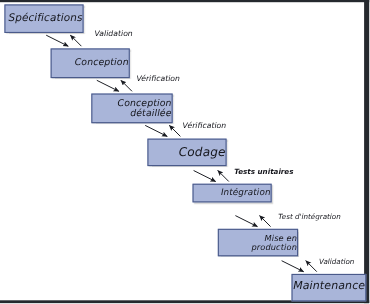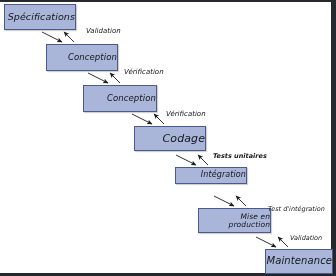--- a/index.html
+++ b/index.html
@@ -82,20 +82,21 @@
           </span>
         </div>
         <div class="node" style="left: 46px; top: 44px; width: 72px; height: 27px; font-size: 8.5px; background: rgb(169, 181, 217); border-color: rgb(74, 90, 138); color: rgb(21, 22, 28);">
           <span>
             <span style="display:block">Conception</span>
           </span>
         </div>
         <div class="node" style="left: 83px; top: 85px; width: 74px; height: 27px; font-size: 8.5px; background: rgb(169, 181, 217); border-color: rgb(74, 90, 138); color: rgb(21, 22, 28);">
           <span>
             <span style="display:block">Conception</span>
+            <span style="display:block">détaillée</span>
           </span>
         </div>
         <div class="node" style="left: 134px; top: 126px; width: 72px; height: 25px; font-size: 11px; background: rgb(169, 181, 217); border-color: rgb(74, 90, 138); color: rgb(21, 22, 28);">
           <span>
             <span style="display:block">Codage</span>
           </span>
         </div>
         <div class="node" style="left: 175px; top: 167px; width: 72px; height: 17px; font-size: 8px; background: rgb(169, 181, 217); border-color: rgb(74, 90, 138); color: rgb(21, 22, 28);">
           <span>
             <span style="display:block">Intégration</span>
@@ -110,18 +111,18 @@
           <span>
             <span style="display:block">Maintenance</span>
           </span>
         </div>
       </div>
     <div id="labels">
         <div class="edge-label" style="left: 86px; top: 27px; font-size: 7px; color: rgb(21, 22, 28);">Validation</div>
         <div class="edge-label" style="left: 124px; top: 68px; font-size: 7px; color: rgb(21, 22, 28);">Vérification</div>
         <div class="edge-label" style="left: 166px; top: 110px; font-size: 7px; color: rgb(21, 22, 28);">Vérification</div>
         <div class="edge-label" style="left: 213px; top: 152px; font-size: 6.5px; color: rgb(21, 22, 28); font-weight: bold;">Tests unitaires</div>
-        <div class="edge-label" style="left: 253px; top: 205px; font-size: 6.5px; color: rgb(21, 22, 28); margin-left: 15px;">Test d'intégration</div>
+        <div class="edge-label" style="left: 253px; top: 193px; font-size: 6.5px; color: rgb(21, 22, 28);">Test d'intégration</div>
         <div class="edge-label" style="left: 290px; top: 234px; font-size: 6.5px; color: rgb(21, 22, 28);">Validation</div>
       </div>
   </div>
 
 </div>
 
 </body></html>

